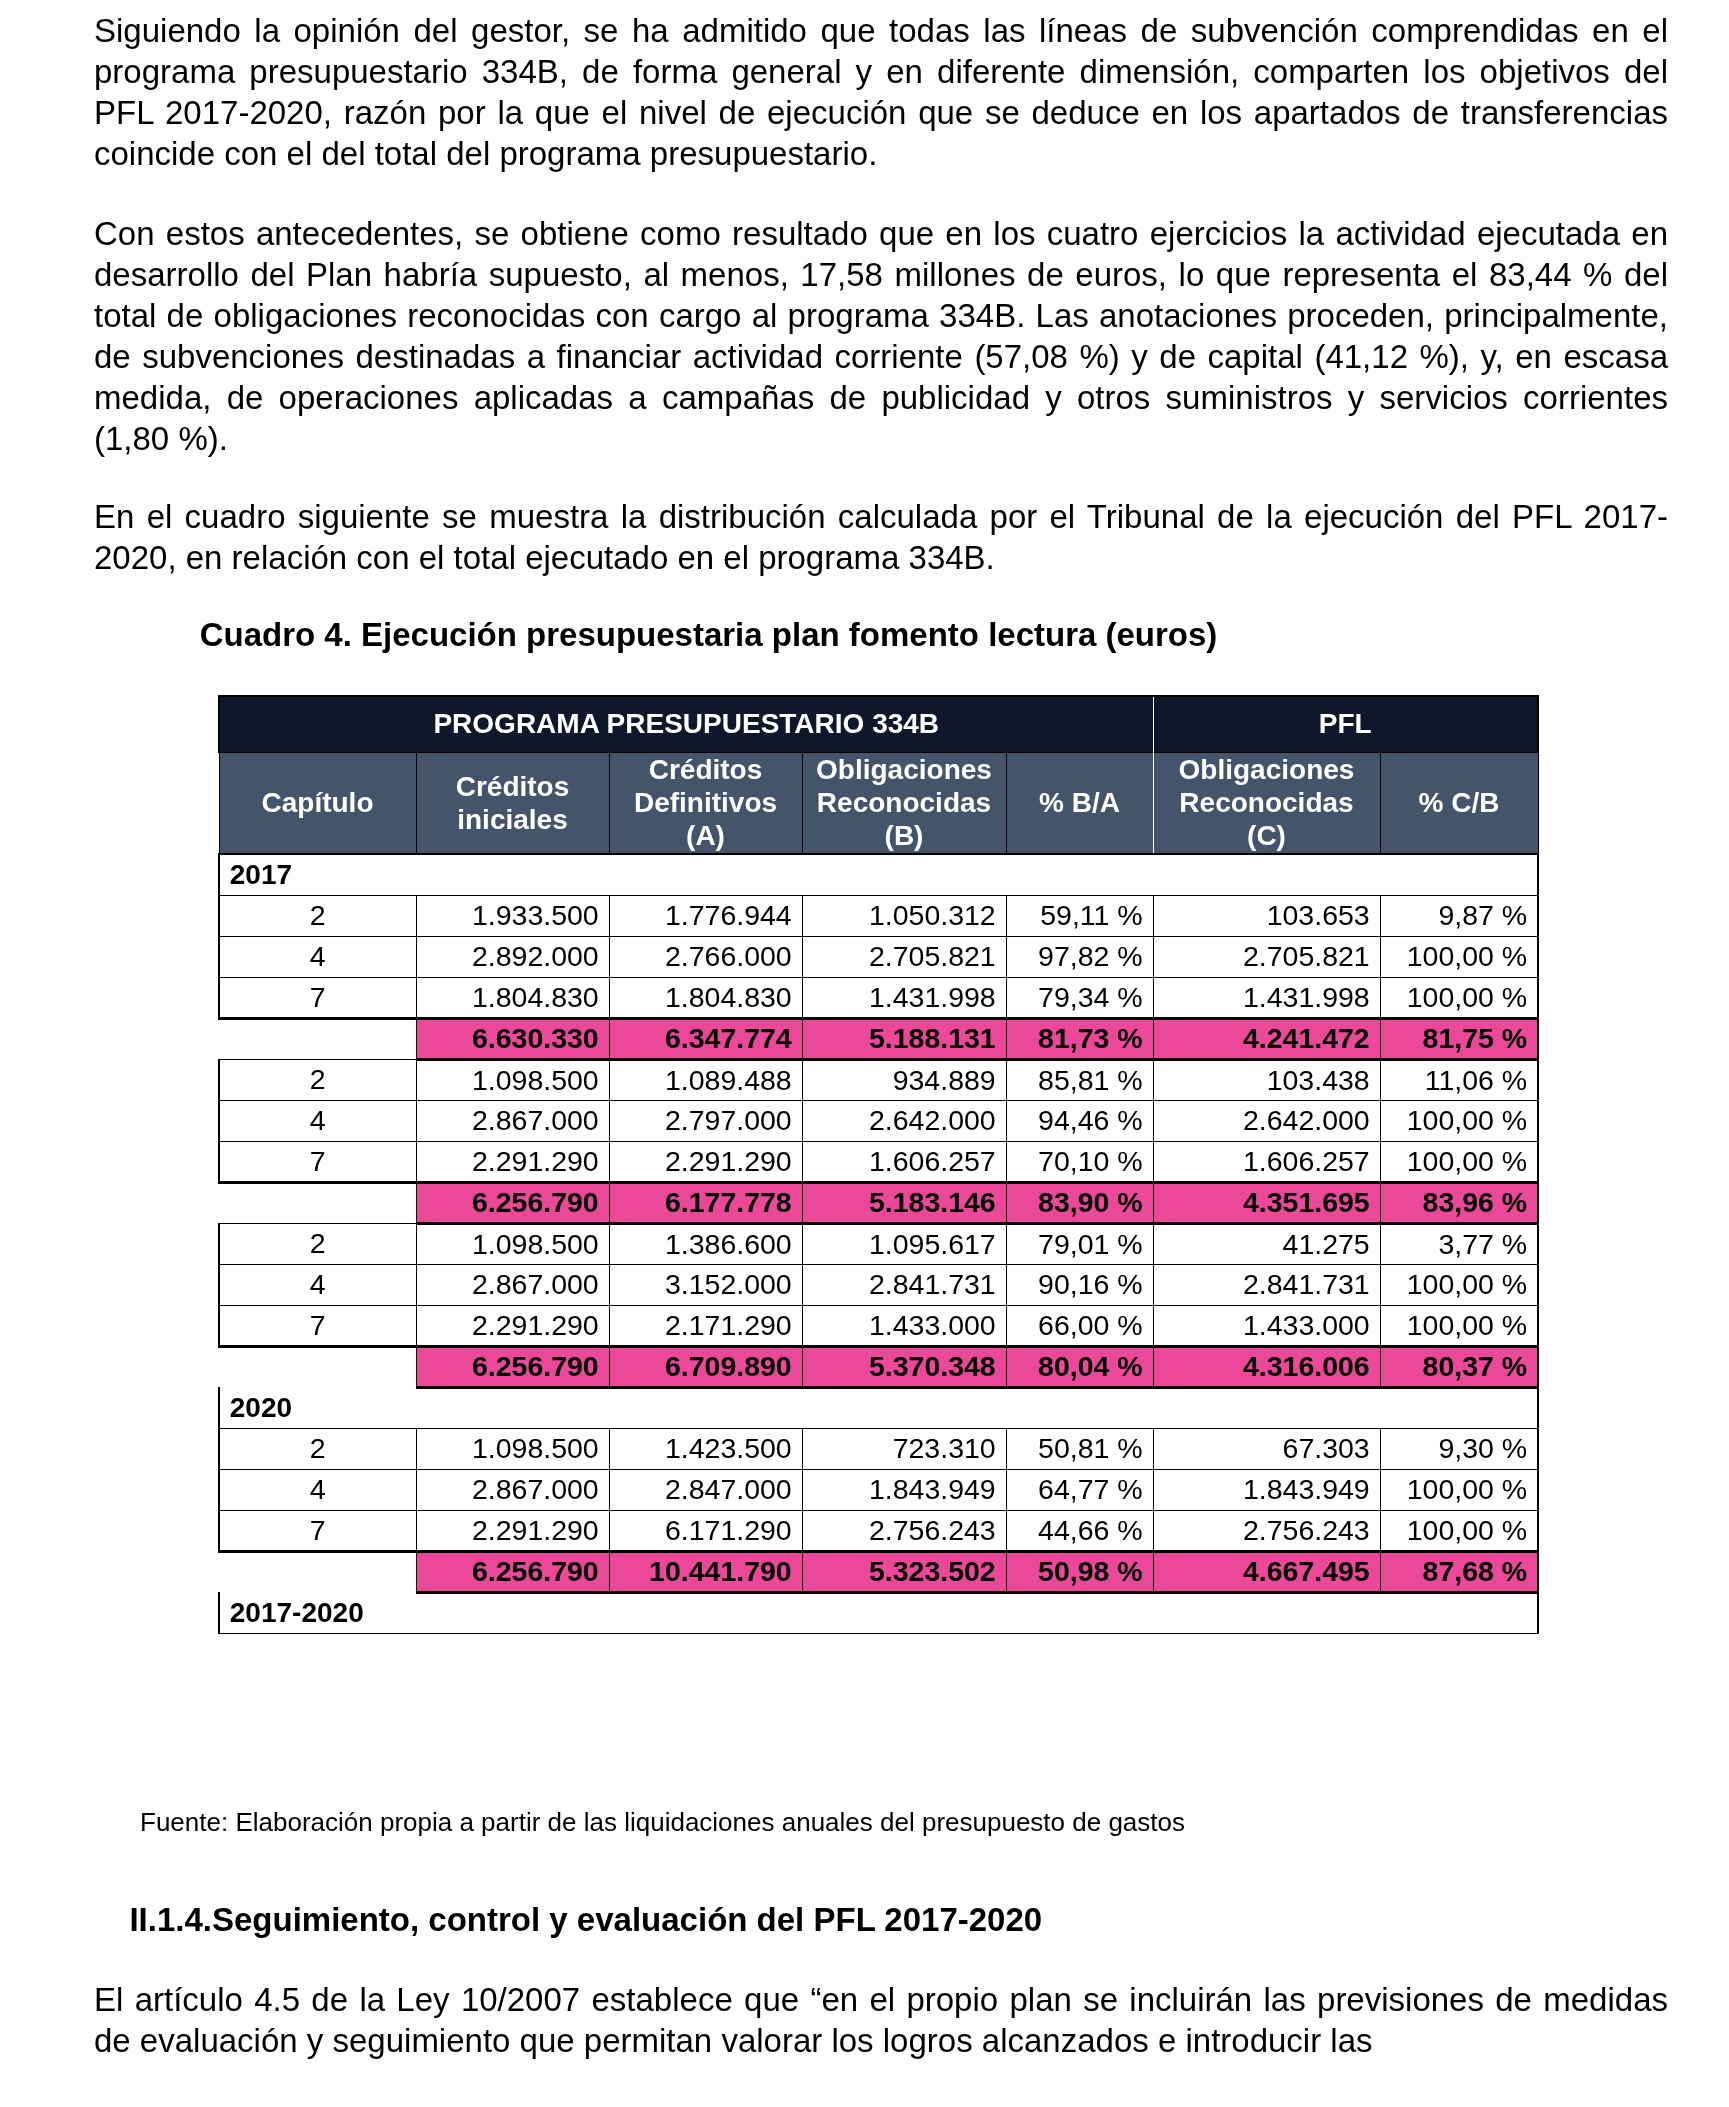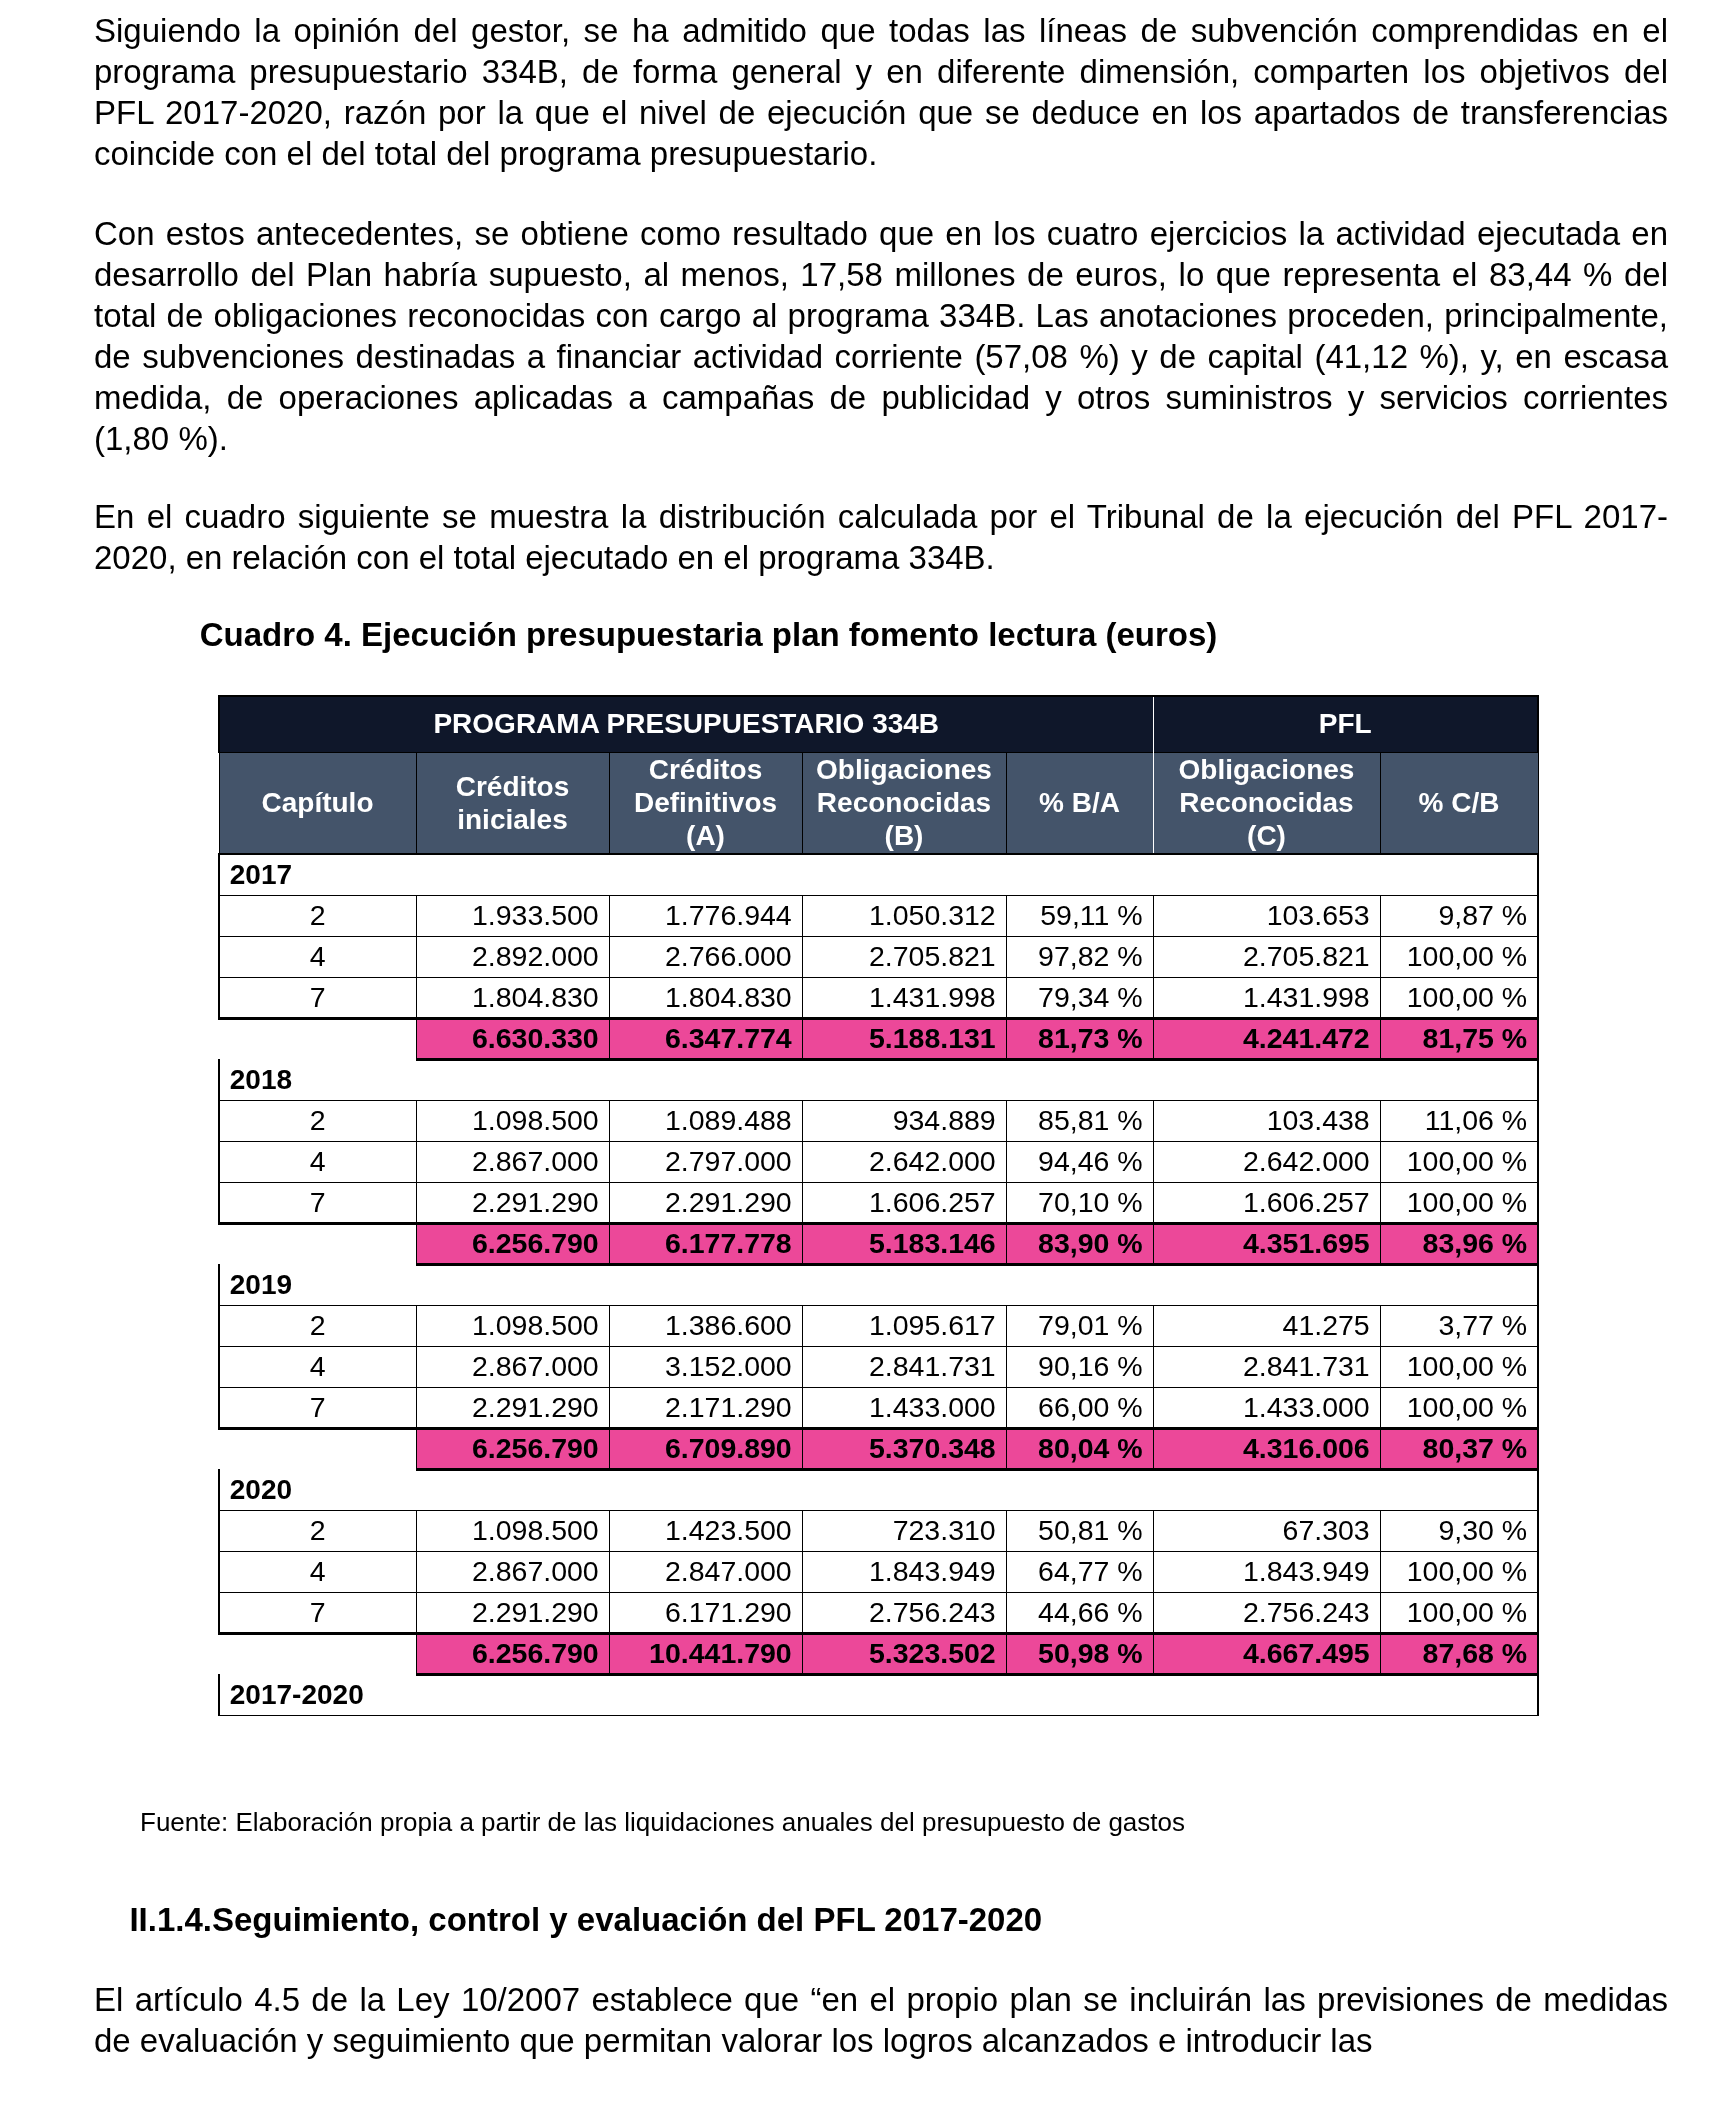--- a/index.html
+++ b/index.html
@@ -106,23 +106,20 @@
       </tr>
       <tr class="tot">
         <td class="blank"></td>
         <td>6.630.330</td>
         <td>6.347.774</td>
         <td>5.188.131</td>
         <td>81,73 %</td>
         <td>4.241.472</td>
         <td class="last">81,75 %</td>
       </tr>
-      <tr class="year">
-        <td colspan="7">2018</td>
-      </tr>
       <tr class="row">
         <td class="cap">2</td>
         <td>1.098.500</td>
         <td>1.089.488</td>
         <td>934.889</td>
         <td>85,81 %</td>
         <td>103.438</td>
         <td class="last">11,06 %</td>
       </tr>
       <tr class="row">
@@ -145,23 +142,20 @@
       </tr>
       <tr class="tot">
         <td class="blank"></td>
         <td>6.256.790</td>
         <td>6.177.778</td>
         <td>5.183.146</td>
         <td>83,90 %</td>
         <td>4.351.695</td>
         <td class="last">83,96 %</td>
       </tr>
-      <tr class="year">
-        <td colspan="7">2019</td>
-      </tr>
       <tr class="row">
         <td class="cap">2</td>
         <td>1.098.500</td>
         <td>1.386.600</td>
         <td>1.095.617</td>
         <td>79,01 %</td>
         <td>41.275</td>
         <td class="last">3,77 %</td>
       </tr>
       <tr class="row">

